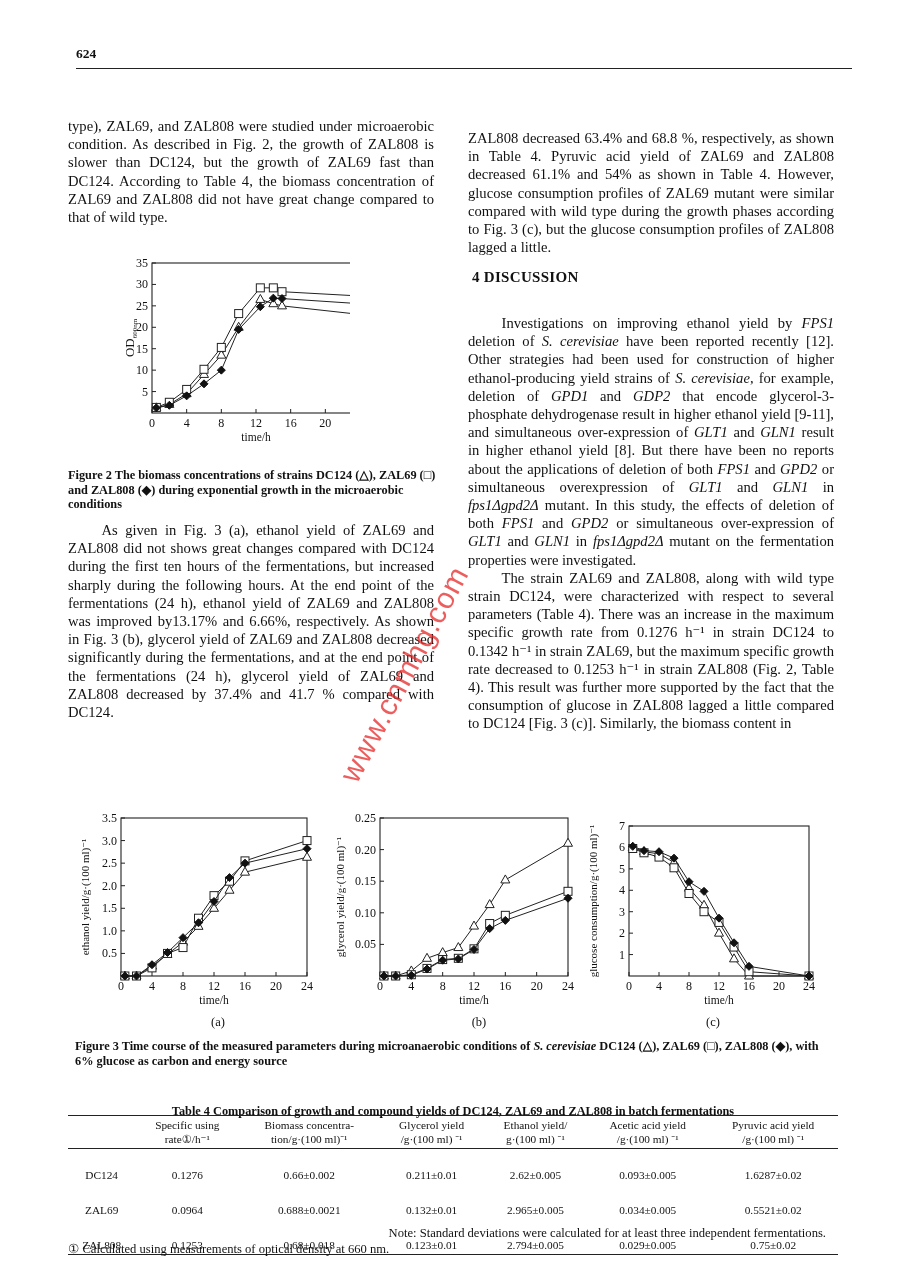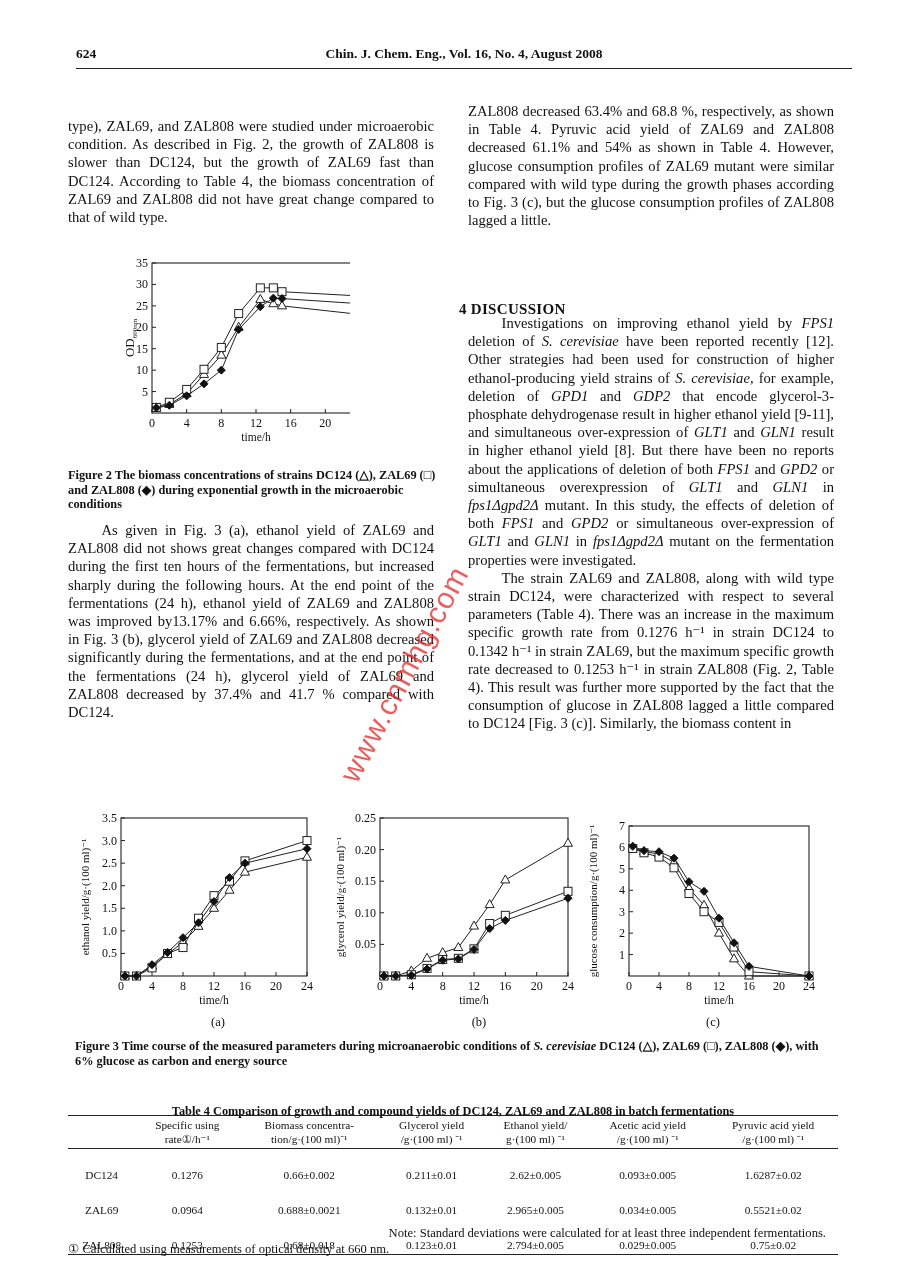--- a/index.html
+++ b/index.html
@@ -25,31 +25,30 @@
   table.t4 tbody tr:last-child { border-bottom: 1.6px solid #222; }
   .note { font-size: 12.6px; line-height: 15.5px; }
   .watermark { color: rgba(230, 40, 40, 0.75); font-family: "Liberation Sans", sans-serif; font-size: 30px;
                transform-origin: left top; letter-spacing: 1px; white-space: nowrap; }
 </style>
 </head>
 <body>
 
 <div class="abs header">
   <span class="page-num">624</span>
-  <span class="journal">Chin. J. Chem. Eng., Vol. 16, No. 4, August 2008</span>
 </div>
 
 <div class="abs col" style="left:68px; top:117px; width:366px;">
   <p>type), ZAL69, and ZAL808 were studied under microaerobic condition. As described in Fig. 2, the growth of ZAL808 is slower than DC124, but the growth of ZAL69 fast than DC124. According to Table 4, the biomass concentration of ZAL69 and ZAL808 did not have great change compared to that of wild type.</p>
 </div>
 
-<div class="abs col" style="left:468px; top:102px; width:366px;">
+<div class="abs col" style="left:468px; top:129px; width:366px;">
   <p>ZAL808 decreased 63.4% and 68.8 %, respectively, as shown in Table 4. Pyruvic acid yield of ZAL69 and ZAL808 decreased 61.1% and 54% as shown in Table 4. However, glucose consumption profiles of ZAL69 mutant were similar compared with wild type during the growth phases according to Fig. 3 (c), but the glucose consumption profiles of ZAL808 lagged a little.</p>
 </div>
-<div class="abs section-title" style="left:459px; top:269px;margin-top:32px;">4   DISCUSSION</div>
+<div class="abs section-title" style="left:472px; top:269px;">4   DISCUSSION</div>
 
 <div class="abs col" style="left:468px; top:314px; width:366px;">
   <p class="indent" id="disc-p1"><span>Investigations on improving ethanol yield by </span><i>FPS1</i><span> deletion of </span><i>S. cerevisiae</i><span> have been reported recently [12]. Other strategies had been used for construction of higher ethanol-producing yield strains of </span><i>S. cerevisiae</i><span>, for example, deletion of </span><i>GPD1</i><span> and </span><i>GDP2</i><span> that encode glycerol-3-phosphate dehydrogenase result in higher ethanol yield [9-11], and simultaneous over-expression of </span><i>GLT1</i><span> and </span><i>GLN1</i><span> result in higher ethanol yield [8]. But there have been no reports about the applications of deletion of both </span><i>FPS1</i><span> and </span><i>GPD2</i><span> or simultaneous overexpression of </span><i>GLT1</i><span> and </span><i>GLN1</i><span> in </span><i>fps1Δgpd2Δ</i><span> mutant. In this study, the effects of deletion of both </span><i>FPS1</i><span> and </span><i>GPD2</i><span> or simultaneous over-expression of </span><i>GLT1</i><span> and </span><i>GLN1</i><span> in </span><i>fps1Δgpd2Δ</i><span> mutant on the fermentation properties were investigated.</span></p>
   <p class="indent">The strain ZAL69 and ZAL808, along with wild type strain DC124, were characterized with respect to several parameters (Table 4). There was an increase in the maximum specific growth rate from 0.1276 h⁻¹ in strain DC124 to 0.1342 h⁻¹ in strain ZAL69, but the maximum specific growth rate decreased to 0.1253 h⁻¹ in strain ZAL808 (Fig. 2, Table 4). This result was further more supported by the fact that the consumption of glucose in ZAL808 lagged a little compared to DC124 [Fig. 3 (c)]. Similarly, the biomass content in</p>
 </div>
 
 <svg class="abs chart-svg" id="fig2" style="left:120px; top:255px;" width="230" height="190">
     <rect x="32" y="8" width="208" height="150" fill="none" stroke="#222" stroke-width="1.1"></rect>
     <line x1="32" y1="158" x2="32" y2="154" stroke="#222"></line>
     <text x="32" y="172" text-anchor="middle" font-size="12">0</text>

